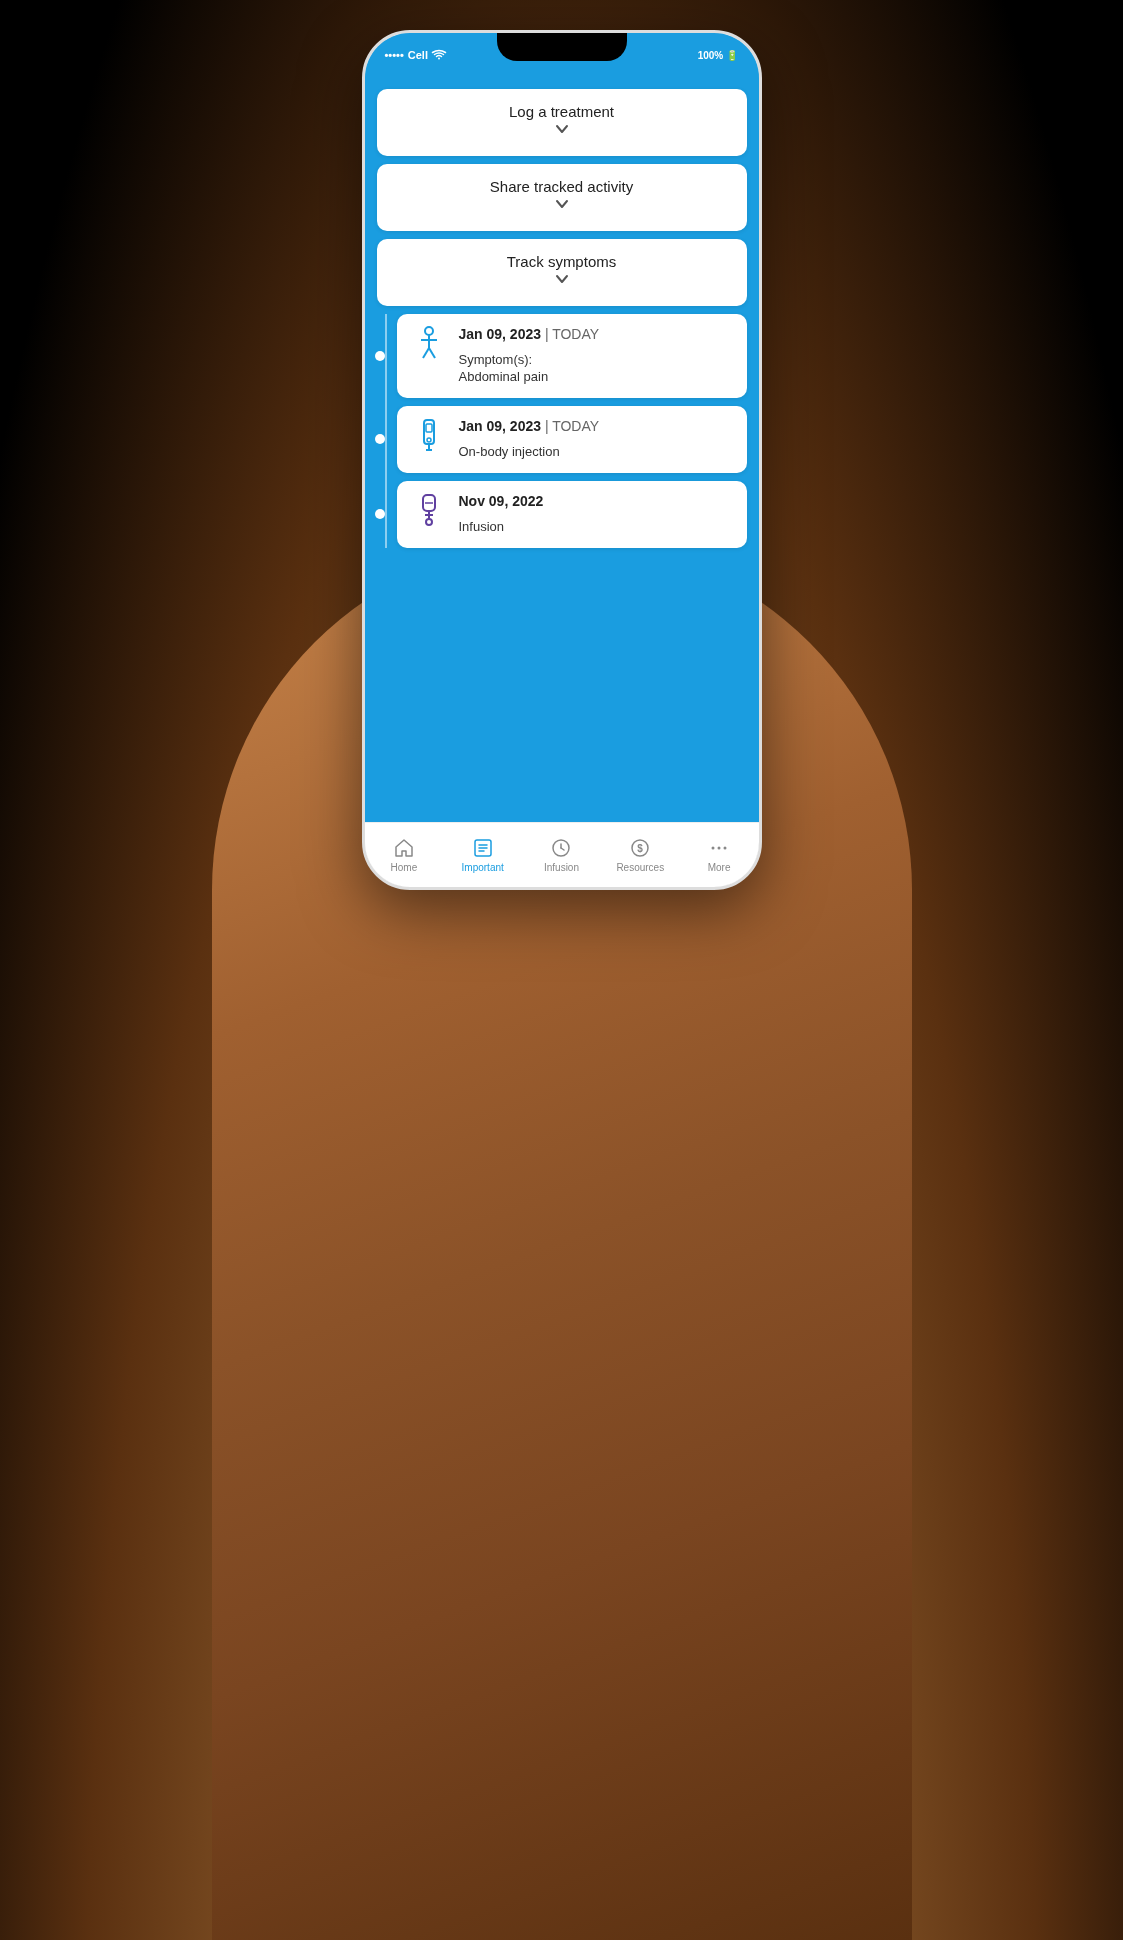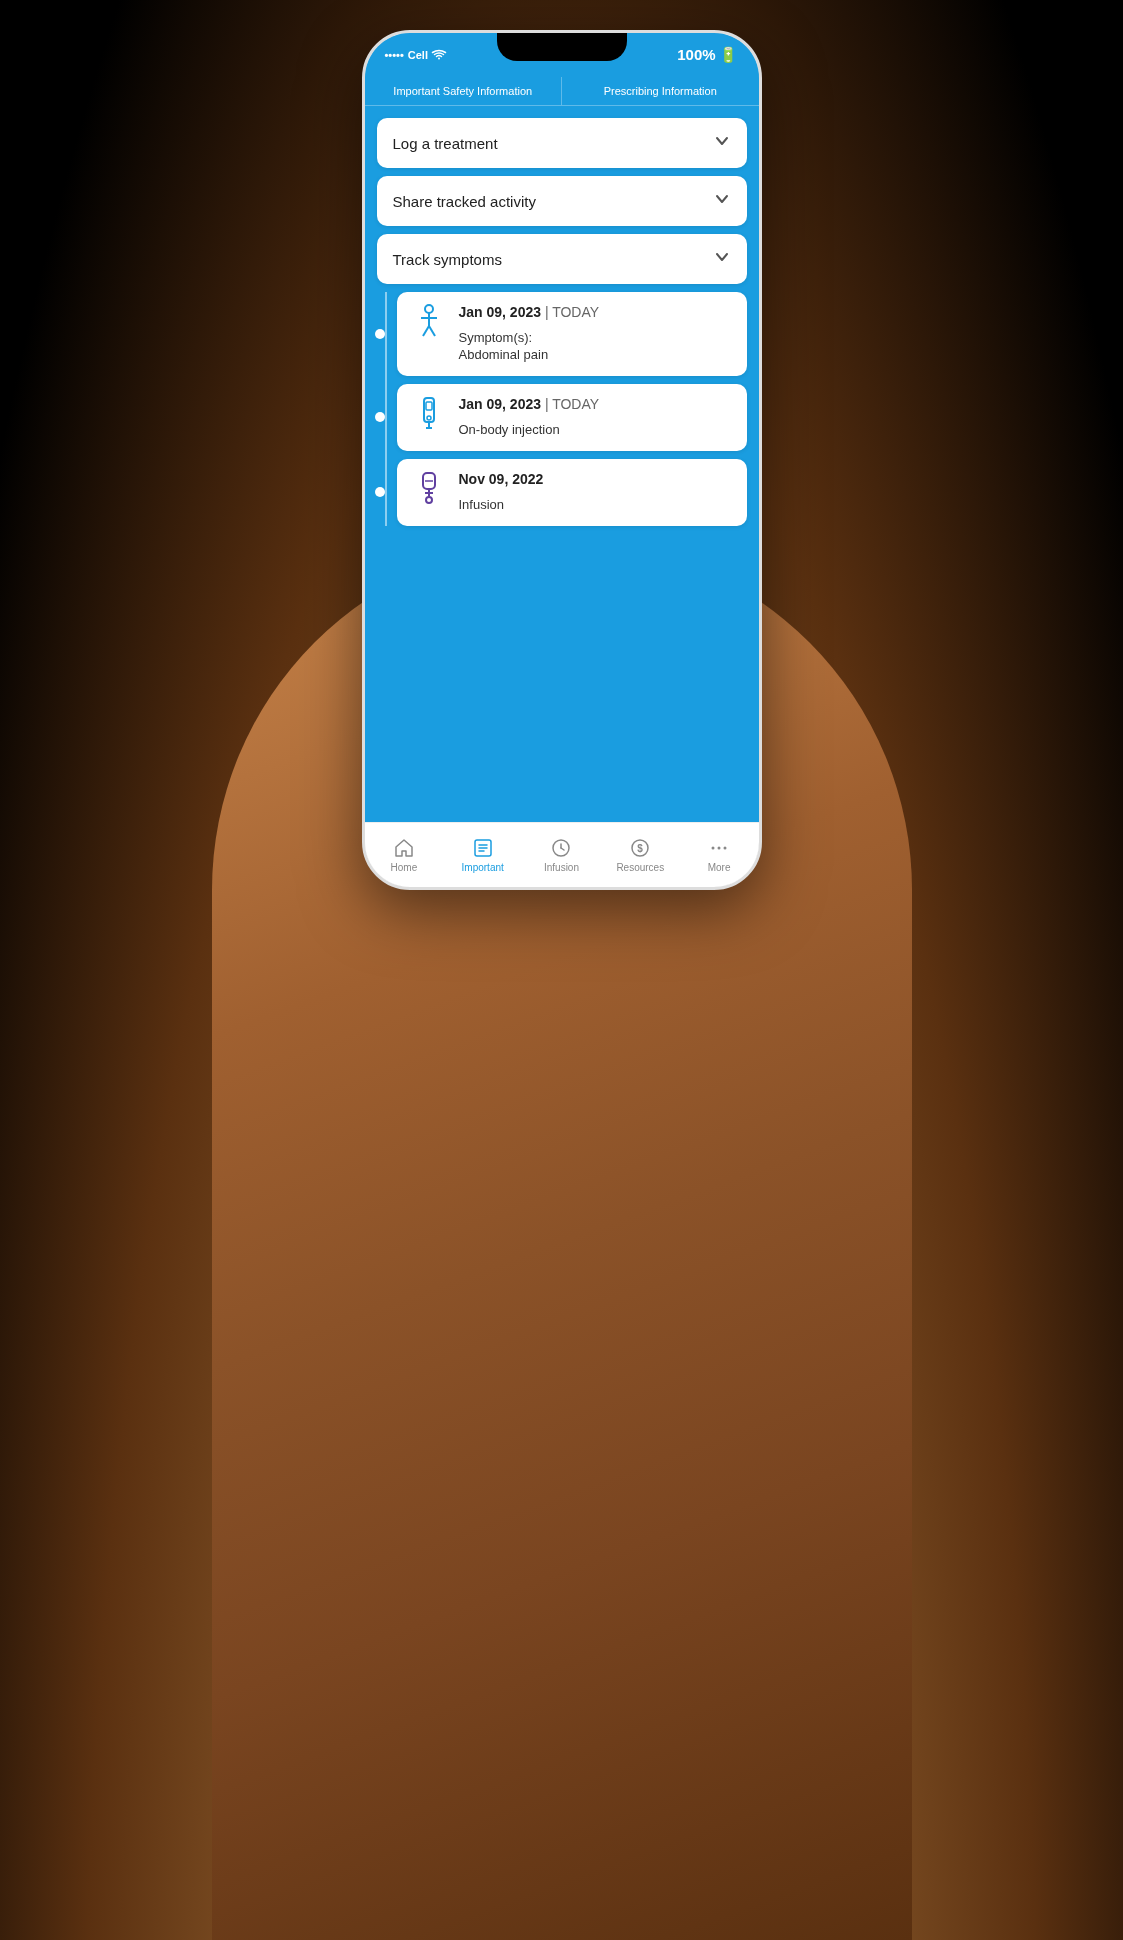--- a/index.html
+++ b/index.html
@@ -85,21 +85,21 @@
       display: flex;
       align-items: center;
       gap: 4px;
       font-size: 11px;
       color: #fff;
       font-weight: 600;
       z-index: 5;
     }
 
     .status-right {
-      font-size: 15px;
+      font-size: 10px;
       color: #fff;
       font-weight: 600;
       z-index: 5;
     }
 
     
     .app-header-tabs {
       background: #1a9de0;
       display: flex;
       border-bottom: 1px solid rgba(255,255,255,0.3);
@@ -133,20 +133,21 @@
     .accordion-item {
       background: #fff;
       border-radius: 10px;
       margin-bottom: 8px;
       padding: 14px 16px;
       display: flex;
       align-items: center;
       justify-content: space-between;
       cursor: pointer;
       box-shadow: 0 1px 4px rgba(0,0,0,0.1);
+      flex-direction: column;
     }
 
     .accordion-label {
       font-size: 15px;
       color: #222;
       font-weight: 400;
     }
 
     
     .timeline-container {
@@ -295,24 +296,20 @@
               <path d="M0.5 3.5 Q7 -0.5 13.5 3.5" stroke="#fff" stroke-width="1.5" fill="none" stroke-linecap="round"></path>
             </svg>
           </span>
         </div>
         <div class="status-right">
           <span>100%</span>
           <span>🔋</span>
         </div>
       </div>
 
-      <div class="app-header-tabs">
-        <div class="header-tab">Important Safety Information</div>
-        <div class="header-tab">Prescribing Information</div>
-      </div>
 
       <div class="app-content">
 
         <div class="accordion-item">
           <span class="accordion-label">Log a treatment</span>
           <span>
             <svg width="18" height="18" viewBox="0 0 18 18" fill="none">
               <path d="M4 6 L9 12 L14 6" stroke="#555" stroke-width="2" stroke-linecap="round" stroke-linejoin="round"></path>
             </svg>
           </span>

